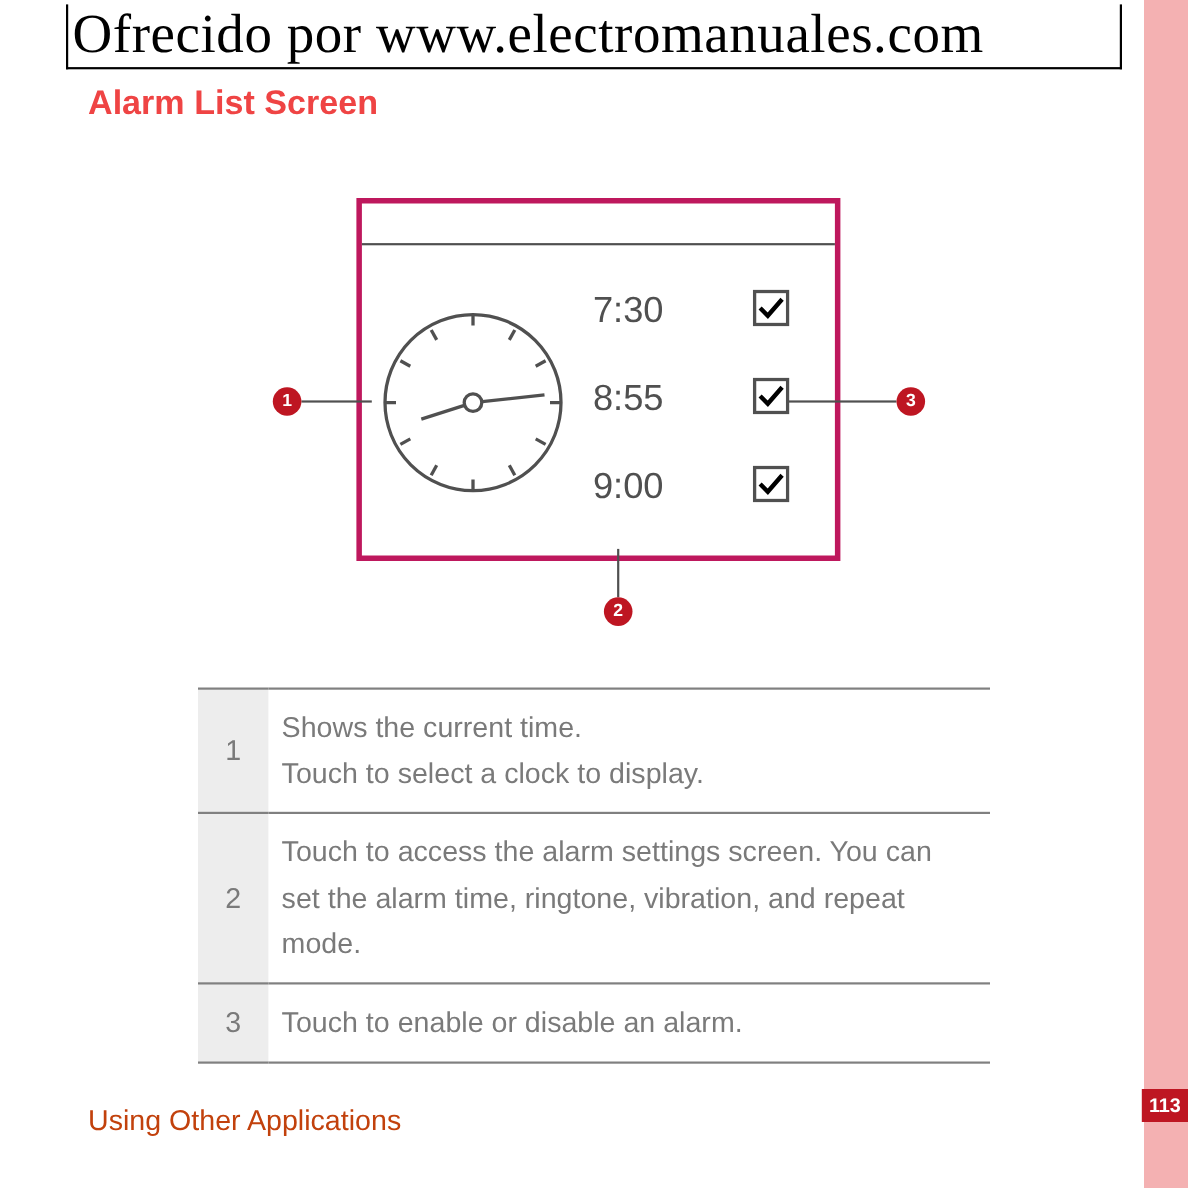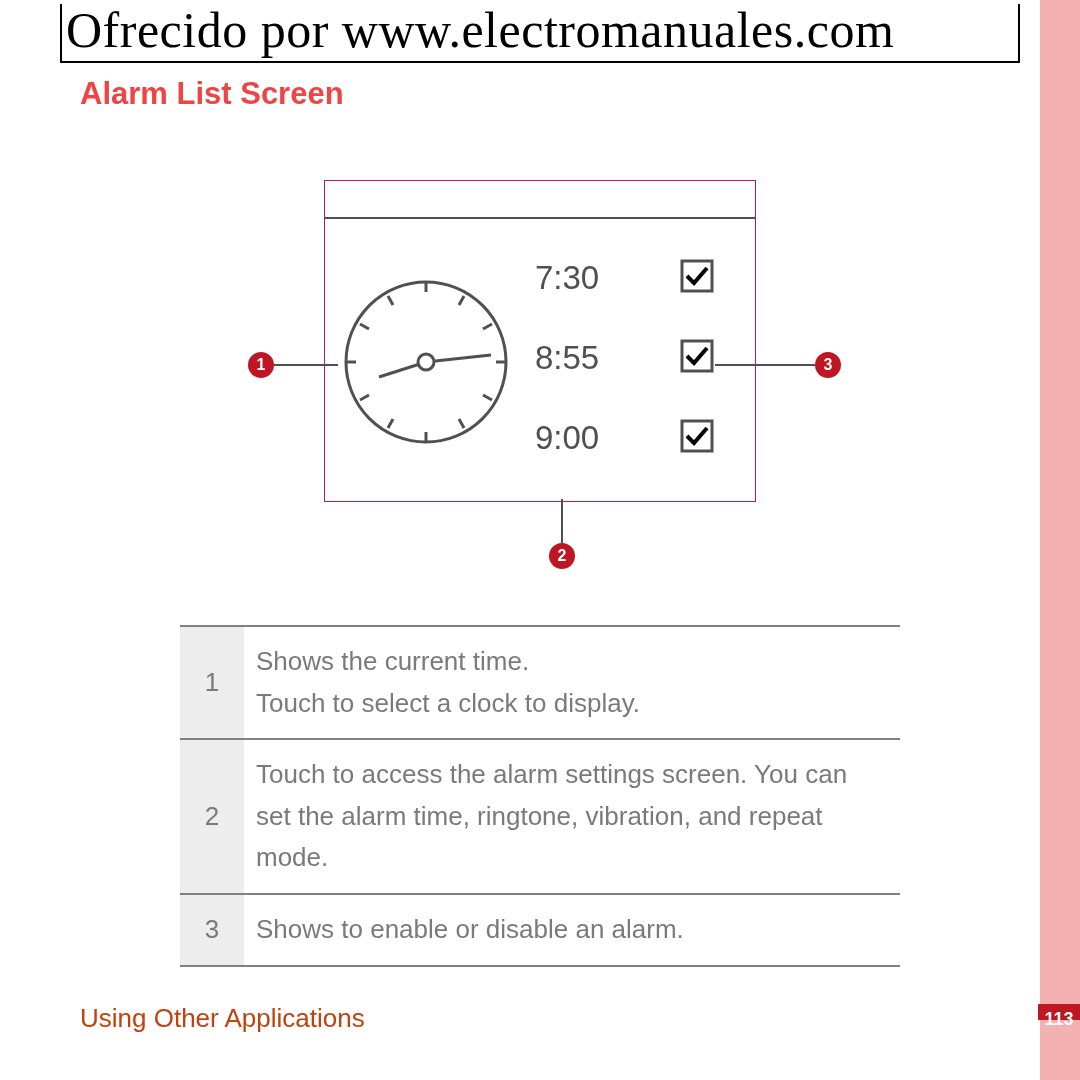--- a/index.html
+++ b/index.html
@@ -48,21 +48,21 @@
     font-weight: bold;
     color: #ef4444;
   }
   
   .figure {
     position: absolute;
     top: 180px;
     left: 324px;
     width: 430px;
     height: 320px;
-    border: 1px solid #be185d;
+    border: 5px solid #be185d;
   }
   .figure .top-divider {
     position: absolute;
     top: 36px;
     left: 0;
     right: 0;
     height: 0;
     border-top: 2px solid #505050;
   }
   .clock-face {
@@ -139,21 +139,21 @@
     bottom: 46px;
     left: 80px;
     font-size: 26px;
     color: #c2410c;
   }
   .page-num {
     position: absolute;
     bottom: 60px;
     right: 0;
     width: 42px;
-    height: 16px;
+    height: 30px;
     background: #be1622;
     color: #ffffff;
     text-align: center;
     line-height: 30px;
     font-size: 18px;
     font-weight: bold;
   }
 </style>
 </head>
 <body>
@@ -223,20 +223,20 @@
       <td class="num">1</td>
       <td style="white-space: pre-line;">Shows the current time.
 Touch to select a clock to display.</td>
     </tr>
     <tr>
       <td class="num">2</td>
       <td>Touch to access the alarm settings screen. You can set the alarm time, ringtone, vibration, and repeat mode.</td>
     </tr>
     <tr>
       <td class="num">3</td>
-      <td>Shows to enable or disable an alarm.</td>
+      <td>Touch to enable or disable an alarm.</td>
     </tr>
   </tbody>
     </table>
 
   <div class="footer-text">Using Other Applications</div>
   <div class="page-num">113</div>
 </div>
 
 </body></html>

